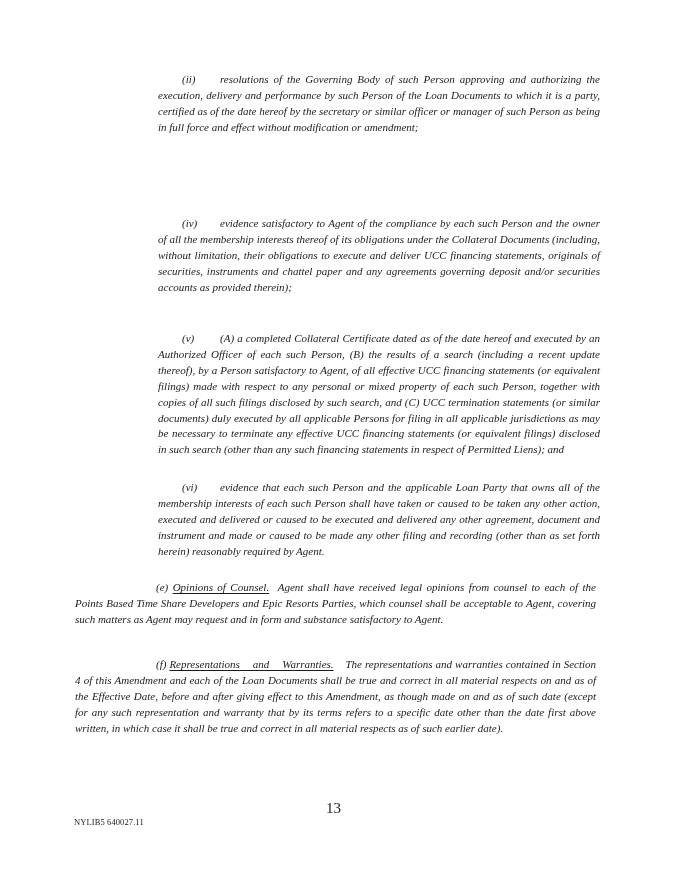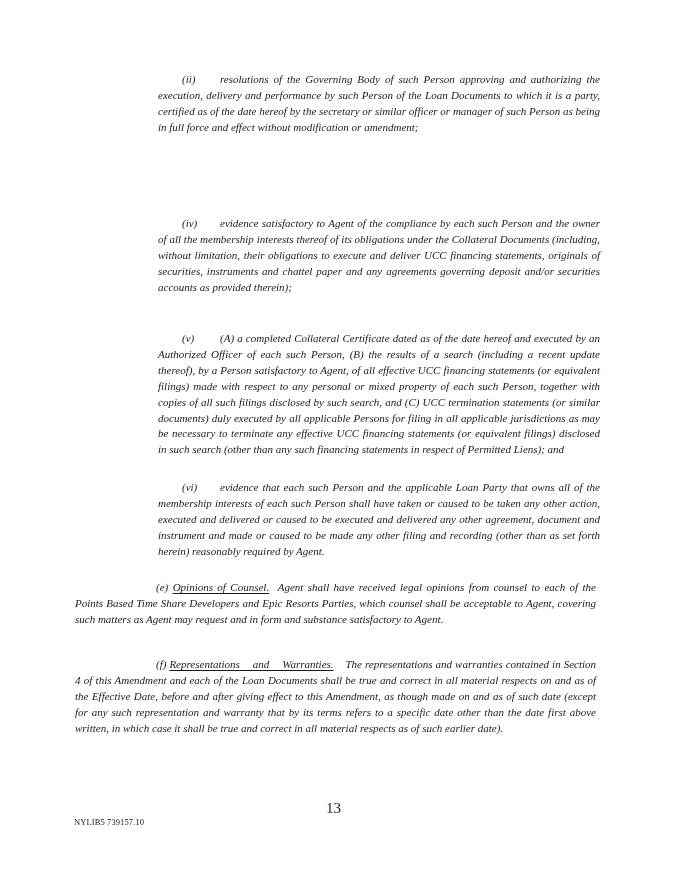--- a/index.html
+++ b/index.html
@@ -98,15 +98,15 @@
     <span>Agent shall have received legal opinions from counsel to each of the Points Based Time Share Developers and Epic Resorts Parties, which counsel shall be acceptable to Agent, covering such matters as Agent may request and in form and substance satisfactory to Agent.</span>
   </p>
 
   <p class="para full" style="top:657px;">
     <span>(f)</span>
     <span class="heading-u wide-spacing">Representations and Warranties.</span>&nbsp;&nbsp;&nbsp;
     <span>The representations and warranties contained in Section 4 of this Amendment and each of the Loan Documents shall be true and correct in all material respects on and as of the Effective Date, before and after giving effect to this Amendment, as though made on and as of such date (except for any such representation and warranty that by its terms refers to a specific date other than the date first above written, in which case it shall be true and correct in all material respects as of such earlier date).</span>
   </p>
 
   <div class="page-number">13</div>
-  <div class="doc-id">NYLIB5 739157.10</div>
+  <div class="doc-id">NYLIB5 640027.11</div>
 
 </div>
 
 </body></html>

